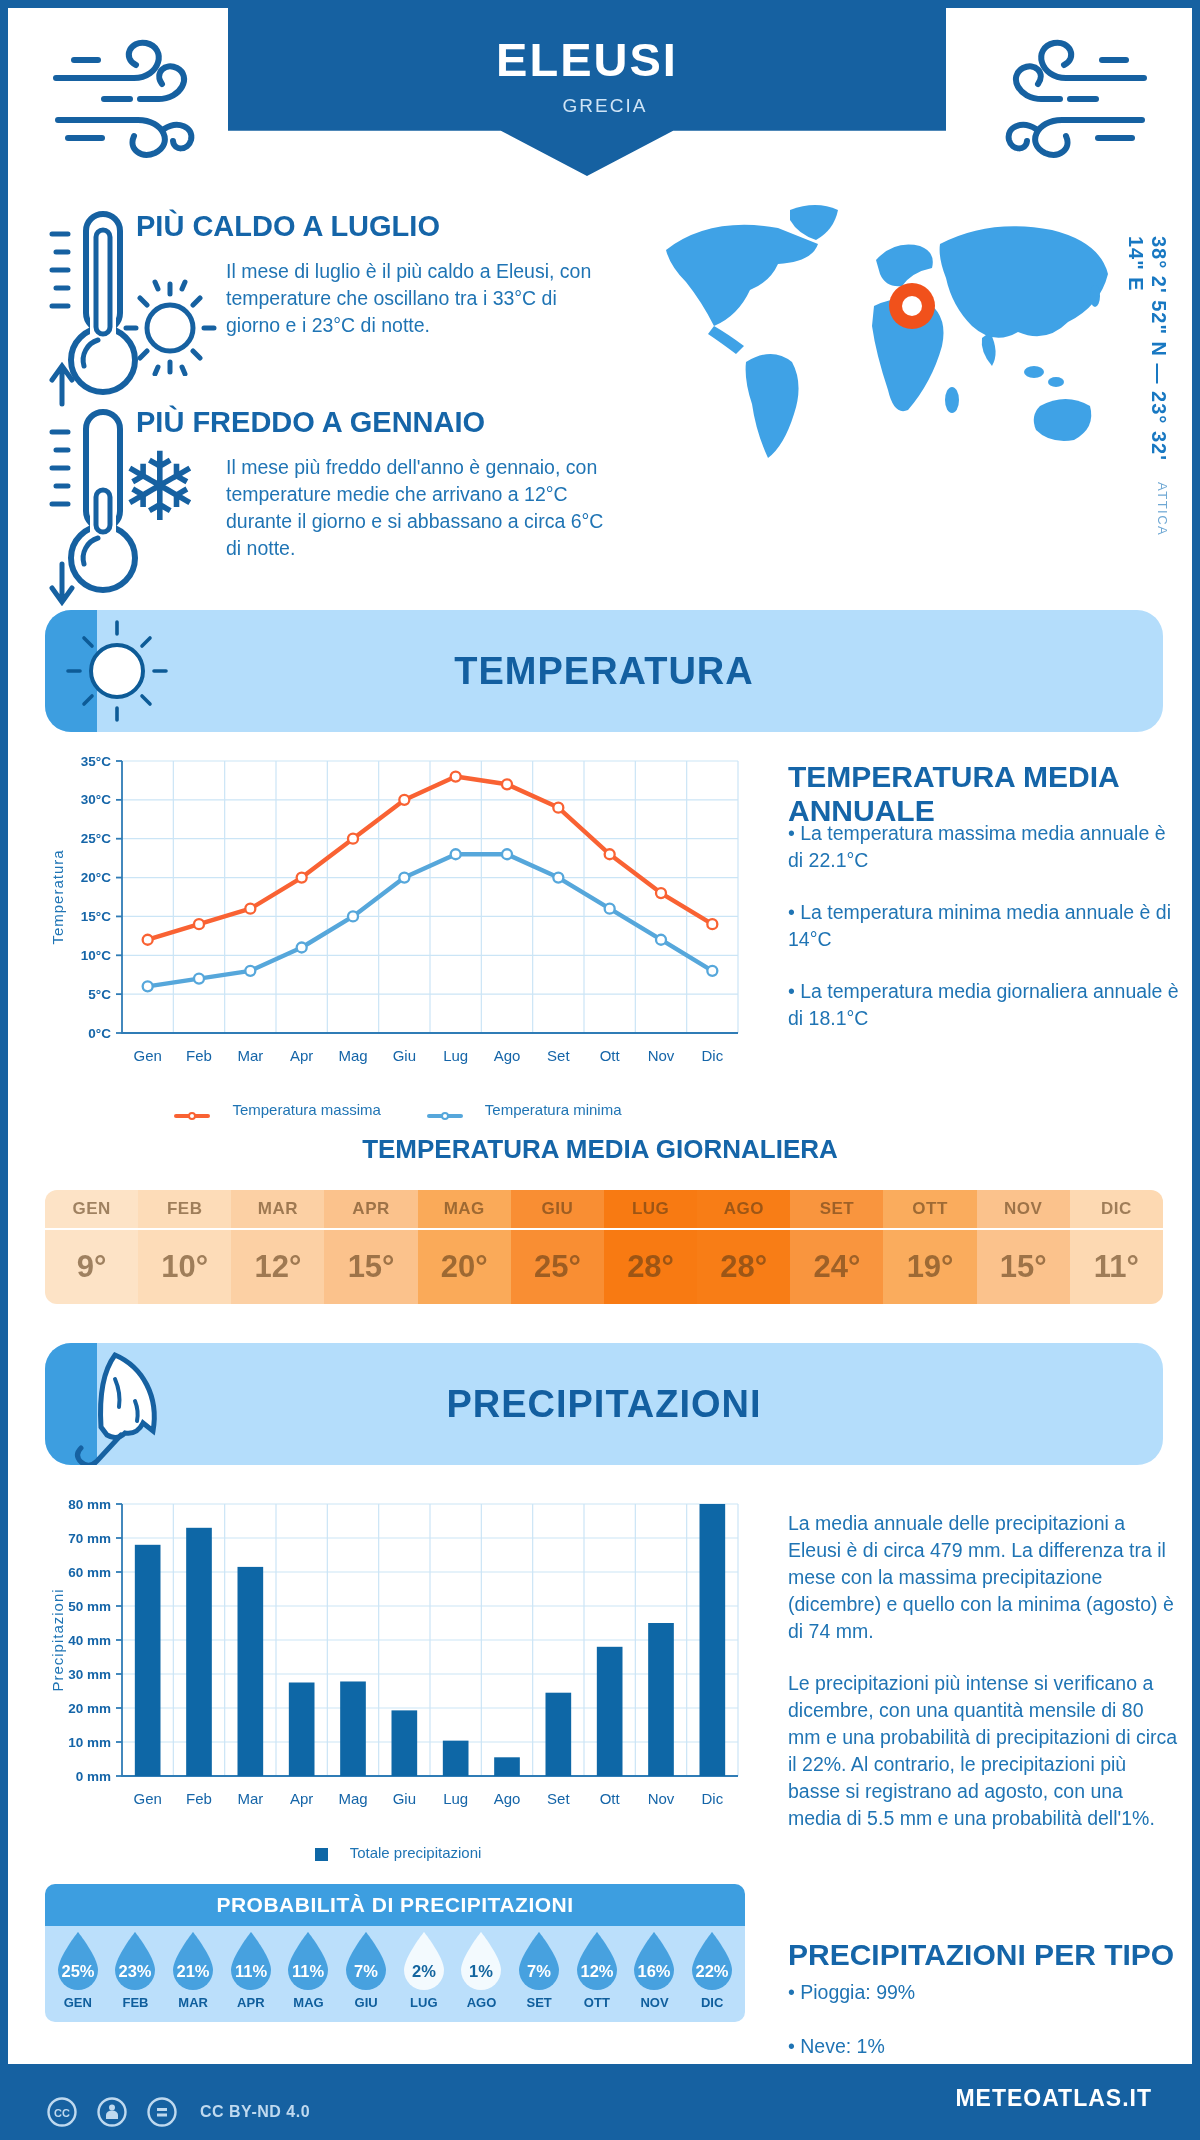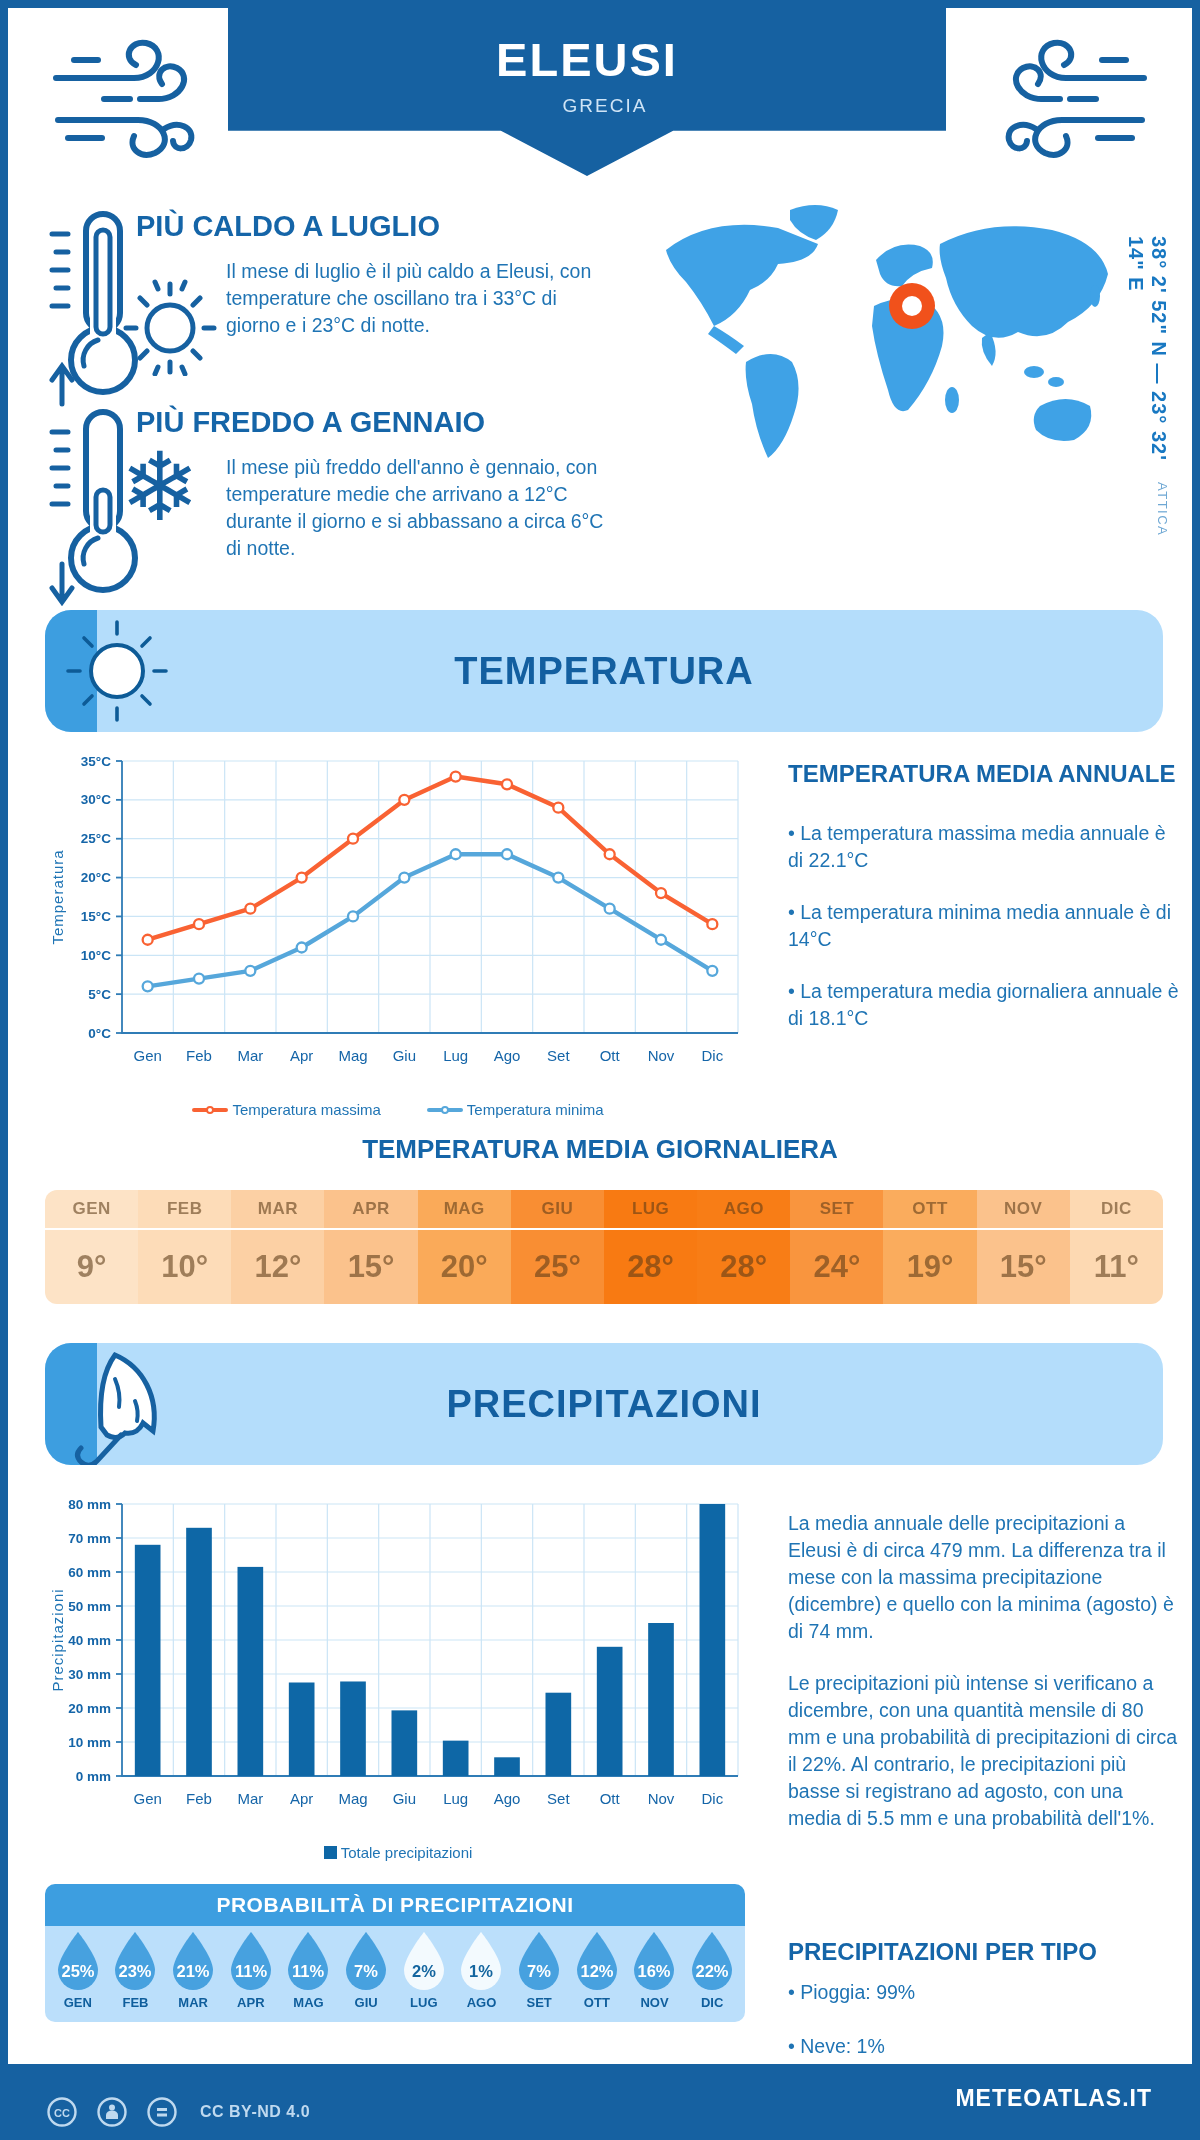--- a/index.html
+++ b/index.html
@@ -49,28 +49,28 @@
   }
   .sec .ico { position:absolute; left:18px; top:6px; }
   #sec-temp { top:602px; }
   #sec-prec { top:1335px; }
 
   
   .chart { position:absolute; left:40px; width:700px; }
   #chart-temp { top:737px; }
   #chart-prec { top:1480px; }
   .legend { display:flex; justify-content:center; gap:46px; margin-top:16px; }
-  .legend .item { display:flex; align-items:center; gap:4px; font-size:15px; color:#1F74B4; }
+  .legend .item { display:flex; align-items:flex-end; gap:22px; font-size:15px; color:#1F74B4; }
   .lseg { position:relative; width:36px; height:4px; border-radius:2px; }
   .lseg .dot { position:absolute; left:50%; top:50%; transform:translate(-50%,-50%);
     width:8px; height:8px; border-radius:50%; background:#fff; border-style:solid; border-width:2px; }
   .lsq { width:13px; height:13px; }
 
   
-  .rcol-head { position:absolute; left:780px; width:390px; font-size:24px; font-weight:bold; color:#1565A8; }
+  .rcol-head { position:absolute; left:780px; width:390px; font-size:30px; font-weight:bold; color:#1565A8; }
   .rcol-body { position:absolute; left:780px; width:392px; font-size:19.5px; line-height:27px; color:#1F74B4; }
   .rcol-body p + p { margin-top:25px; }
   .bullet::before { content:"• "; }
 
   
   #giorn-title { position:absolute; left:0; right:0; top:1126px; text-align:center;
     font-size:26px; font-weight:bold; color:#1565A8; }
   .ttable { position:absolute; left:37px; top:1182px; width:1118px; border-radius:12px; overflow:hidden; }
   .trow { display:grid; grid-template-columns:repeat(12,1fr); }
   .trow.hd .cell { height:40px; font-size:17px; font-weight:bold; letter-spacing:.5px;

